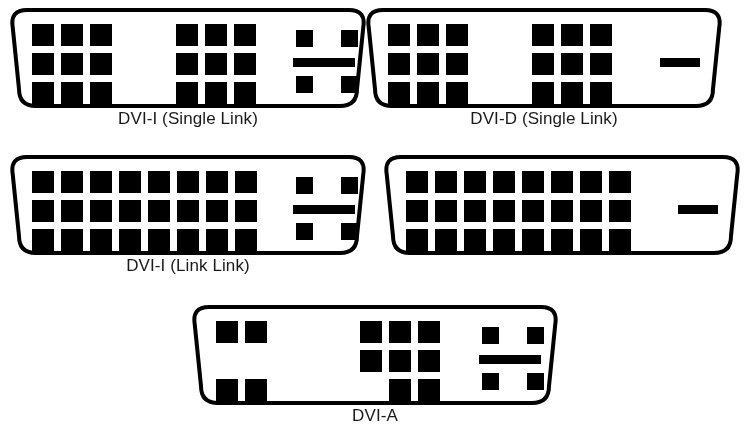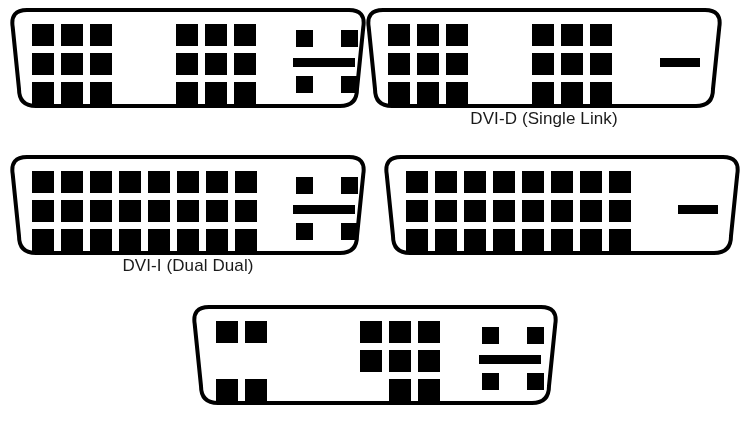--- a/index.html
+++ b/index.html
@@ -80,20 +80,21 @@
           </g>
           <g>
             <rect x="288" y="22" width="17" height="17" class="pin"></rect>
             <rect x="333" y="22" width="17" height="17" class="pin"></rect>
             <rect x="288" y="68" width="17" height="17" class="pin"></rect>
             <rect x="333" y="68" width="17" height="17" class="pin"></rect>
             <rect x="285" y="50" width="62" height="9" class="blade"></rect>
           </g>
         </svg>
       </div>
+      <div class="conn-label">DVI-I (Single Link)</div>
     </div>
     <div class="conn-unit" style="left: 364px; top: 8px; width: 360px;">
       <div class="shell-wrap">
         <svg width="360" height="100" viewBox="0 0 360 100" class="shell-svg">
           <path d="M 19 2 L 341 2 Q 358 2 355.3 19 L 349 81 Q 349 98 332 98 L 28 98 Q 11 98 11 81 L 4.699999999999999 19 Q 2 2 19 2 Z" fill="#ffffff" stroke="#000000" stroke-width="4" stroke-linejoin="round"></path>
           <g>
             <rect x="24" y="16" width="22" height="22" class="pin"></rect>
             <rect x="53" y="16" width="22" height="22" class="pin"></rect>
             <rect x="82" y="16" width="22" height="22" class="pin"></rect>
             <rect x="24" y="45" width="22" height="22" class="pin"></rect>
@@ -153,21 +154,21 @@
           </g>
           <g>
             <rect x="288" y="22" width="17" height="17" class="pin"></rect>
             <rect x="333" y="22" width="17" height="17" class="pin"></rect>
             <rect x="288" y="68" width="17" height="17" class="pin"></rect>
             <rect x="333" y="68" width="17" height="17" class="pin"></rect>
             <rect x="285" y="50" width="62" height="9" class="blade"></rect>
           </g>
         </svg>
       </div>
-      <div class="conn-label">DVI-I (Dual Dual)</div>
+      <div class="conn-label">DVI-I (Link Link)</div>
     </div>
     <div class="conn-unit" style="left: 382px; top: 155px; width: 360px;">
       <div class="shell-wrap">
         <svg width="360" height="100" viewBox="0 0 360 100" class="shell-svg">
           <path d="M 19 2 L 341 2 Q 358 2 355.3 19 L 349 81 Q 349 98 332 98 L 28 98 Q 11 98 11 81 L 4.699999999999999 19 Q 2 2 19 2 Z" fill="#ffffff" stroke="#000000" stroke-width="4" stroke-linejoin="round"></path>
           <g>
             <rect x="24" y="16" width="22" height="22" class="pin"></rect>
             <rect x="53" y="16" width="22" height="22" class="pin"></rect>
             <rect x="82" y="16" width="22" height="22" class="pin"></rect>
             <rect x="111" y="16" width="22" height="22" class="pin"></rect>
@@ -220,14 +221,15 @@
           </g>
           <g>
             <rect x="292" y="22" width="17" height="17" class="pin"></rect>
             <rect x="337" y="22" width="17" height="17" class="pin"></rect>
             <rect x="292" y="68" width="17" height="17" class="pin"></rect>
             <rect x="337" y="68" width="17" height="17" class="pin"></rect>
             <rect x="289" y="50" width="62" height="9" class="blade"></rect>
           </g>
         </svg>
       </div>
+      <div class="conn-label">DVI-A</div>
     </div>
   </div>
 
 </body></html>

